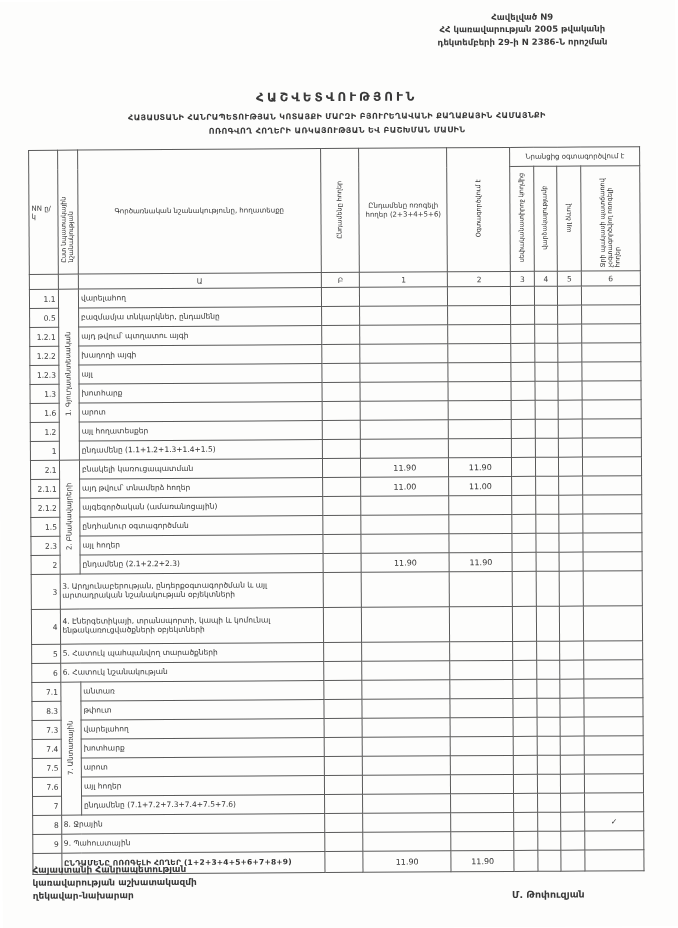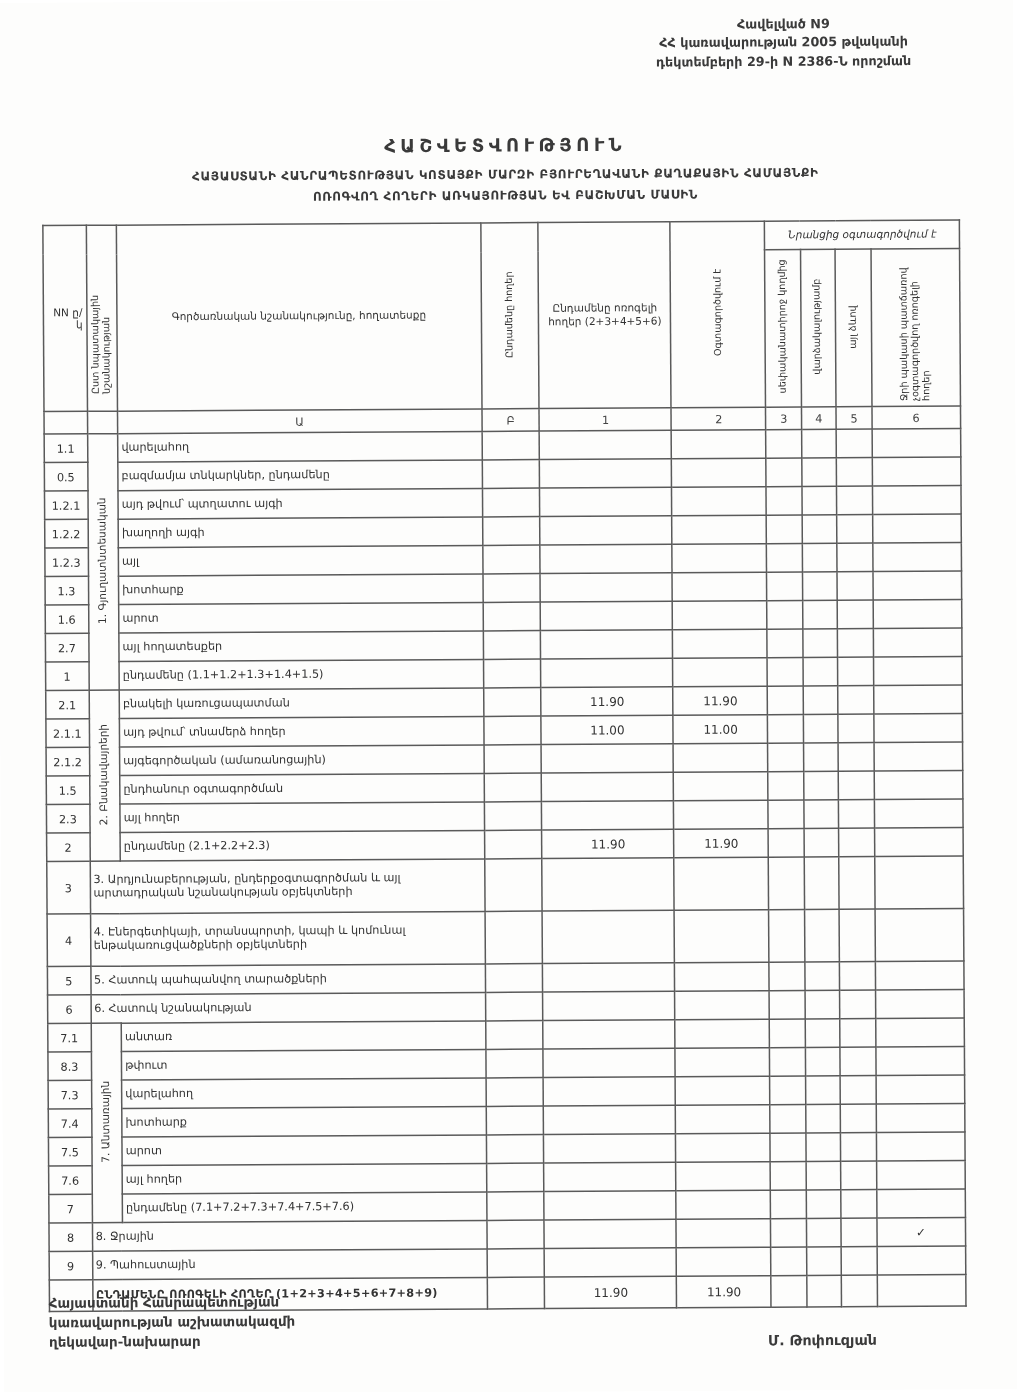--- a/index.html
+++ b/index.html
@@ -36,36 +36,36 @@
     position:absolute;top:148px;left:30px;
     border-collapse:collapse;table-layout:fixed;width:612px;
     font-size:7.5px;color:#333;
   }
   table.report th,table.report td{
     border:1px solid #5a5a5a;
     padding:1px 2px;vertical-align:middle;
     overflow:hidden;
   }
   th{font-weight:normal;}
-  .h-span{height:16px;font-size:7px;text-align:center;font-style:italic;}
+  .h-span{height:16px;font-size:7px;text-align:center;}
   .h-desc{text-align:center;font-size:7px;line-height:1.2;}
   .h-total{text-align:center;font-size:7px;line-height:1.2;}
-  .h-num{font-size:7px;text-align:right;margin-left:44px;}
+  .h-num{font-size:7px;text-align:left;margin-left:44px;}
   .rot{height:100px;text-align:center;vertical-align:bottom;padding-bottom:3px;}
   .vtext{
     writing-mode:vertical-rl;transform:rotate(180deg);
     display:inline-block;font-size:6.4px;line-height:1.15;
     max-height:102px;white-space:normal;text-align:left;
   }
   .group-vtext{font-size:7px;max-height:150px;}
   .c-letter{height:12px;text-align:center;font-size:7.5px;color:#444;}
   tbody td{height:16px;}
   tr.tall td{height:32px;}
   tr.grand td{height:18px;}
-  .c-num{text-align:center;font-size:7.5px;}
+  .c-num{text-align:right;font-size:7.5px;}
   .c-desc{padding-left:4px;line-height:1.15;}
   .ind1{padding-left:30px;}
   .ind2{padding-left:86px;}
   .sumrow{padding-left:24px;}
   .num-cell{text-align:center;font-size:8px;}
   .c-group{text-align:center;vertical-align:middle;}
   tr.grand .c-desc{font-weight:bold;font-size:7.5px;letter-spacing:.2px;}
   
   .footer{
     position:absolute;top:862px;left:30px;width:612px;
@@ -204,21 +204,21 @@
           <td class="c-desc">արոտ</td>
           <td class="num-cell"></td>
           <td class="num-cell"></td>
           <td class="num-cell"></td>
           <td class="num-cell"></td>
           <td class="num-cell"></td>
           <td class="num-cell"></td>
           <td class="num-cell"></td>
         </tr>
         <tr>
-          <td class="c-num">2.7</td>
+          <td class="c-num">1.2</td>
           <td class="c-desc">այլ հողատեսքեր</td>
           <td class="num-cell"></td>
           <td class="num-cell"></td>
           <td class="num-cell"></td>
           <td class="num-cell"></td>
           <td class="num-cell"></td>
           <td class="num-cell"></td>
           <td class="num-cell"></td>
         </tr>
         <tr>

